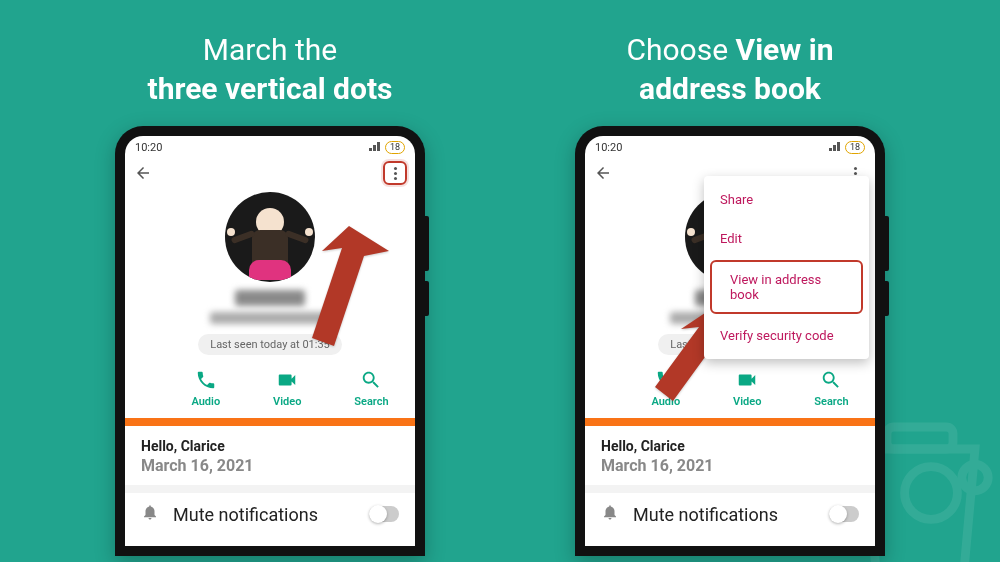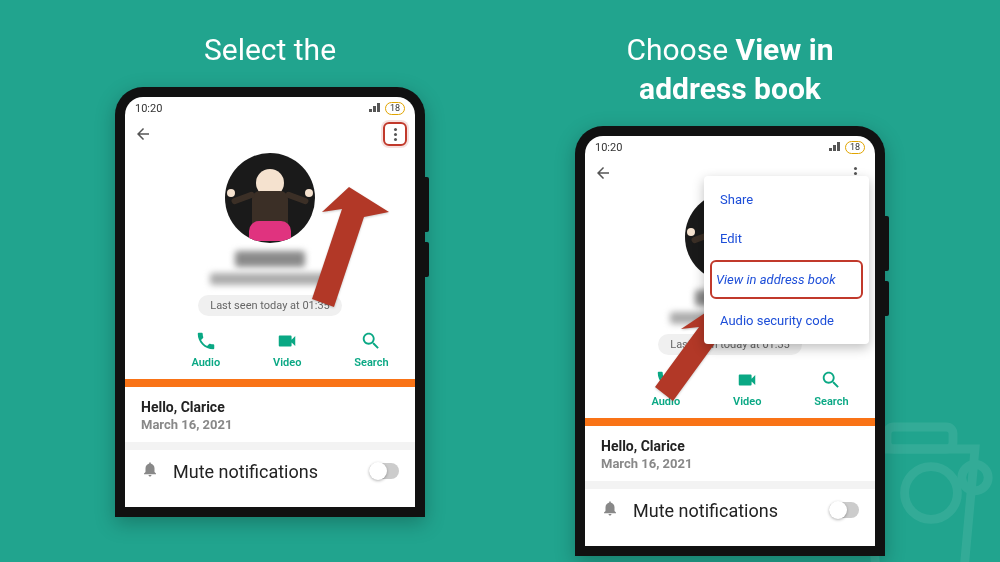--- a/index.html
+++ b/index.html
@@ -180,21 +180,21 @@
   display:flex; flex-direction:column; align-items:center; gap:4px;
   font-size: 11px; font-weight:600; cursor:pointer;
 }
 .action svg { width: 22px; height: 22px; }
 .msg-section {
   padding: 12px 16px 10px;
   border-bottom: 8px solid #f3f3f3;
   font-weight: bold;
 }
 .msg-title { font-size: 14px; color: #222; margin-bottom: 2px; }
-.msg-date { font-size: 13px; color: #888; }
+.msg-date { font-size: 16px; color: #888; }
 .mute-row {
   display:flex; align-items:center; padding: 10px 16px;
   gap: 14px;
 }
 .bell { color:#888; }
 .mute-label { flex:1; font-size:18px; color:#222; }
 .toggle {
   width:30px; height:16px; background:#ccc; border-radius:8px; position:relative; cursor:pointer;
 }
 .toggle .knob { position:absolute; left:0; top:-1px; width:18px; height:18px; background:#fff; border-radius:50%; box-shadow:0 1px 3px rgba(0,0,0,.3); }
@@ -210,46 +210,46 @@
   width: 165px;
   background:#fff;
   border-radius:4px;
   box-shadow: 0 4px 12px rgba(0,0,0,.25);
   padding: 4px 0;
   z-index: 5;
 }
 .menu-item {
   padding: 12px 16px;
   font-size: 13px;
-  color:#1d4ed8;
+  color:#be185d;
   cursor:pointer;
 }
 .menu-item.highlighted {
   border: 2px solid #c1392b;
   border-radius: 6px;
   margin: 2px 6px;
-  padding: 10px 4px;
-  font-style: italic;
+  padding: 10px 18px;
 }
 </style>
 </head>
 <body>
 
 <svg class="watermark" width="220" height="220" viewBox="0 0 100 100">
   <path d="M25 35 L75 35 L70 90 L30 90 Z" fill="none" stroke="#fff" stroke-width="4"></path>
   <rect x="35" y="25" width="30" height="10" rx="3" fill="none" stroke="#fff" stroke-width="4"></rect>
   <circle cx="55" cy="55" r="12" fill="none" stroke="#fff" stroke-width="4"></circle>
   <circle cx="75" cy="48" r="6" fill="none" stroke="#fff" stroke-width="4"></circle>
 </svg>
 
 <div class="two-col">
 
   <div class="col">
     <div class="caption">
-      <span>Select the</span><br>
+      <span>March the</span><br>
+      <b>three vertical dots</b>
     </div>
     <div class="phone-frame">
       <div class="side-btn b1"></div>
         <div class="side-btn b2"></div>
       <div class="screen">
         <div class="status-bar">
           <span>10:20</span>
           <div class="status-right">
             <span class="sig-icon">
               <svg viewBox="0 0 12 10">
@@ -361,21 +361,21 @@
                 <span></span>
                 <span></span>
               </span>
           </span>
         </div>
 
         <div class="menu-popup">
           <div class="menu-item">Share</div>
           <div class="menu-item">Edit</div>
           <div class="menu-item highlighted">View in address book</div>
-          <div class="menu-item">Audio security code</div>
+          <div class="menu-item">Verify security code</div>
         </div>
 
         <div class="profile">
           <div class="avatar">
             <div class="face"></div>
               <div class="body"></div>
             <div class="arm l"></div>
               <div class="arm r"></div>
             <div class="hand l"></div>
               <div class="hand r"></div>

